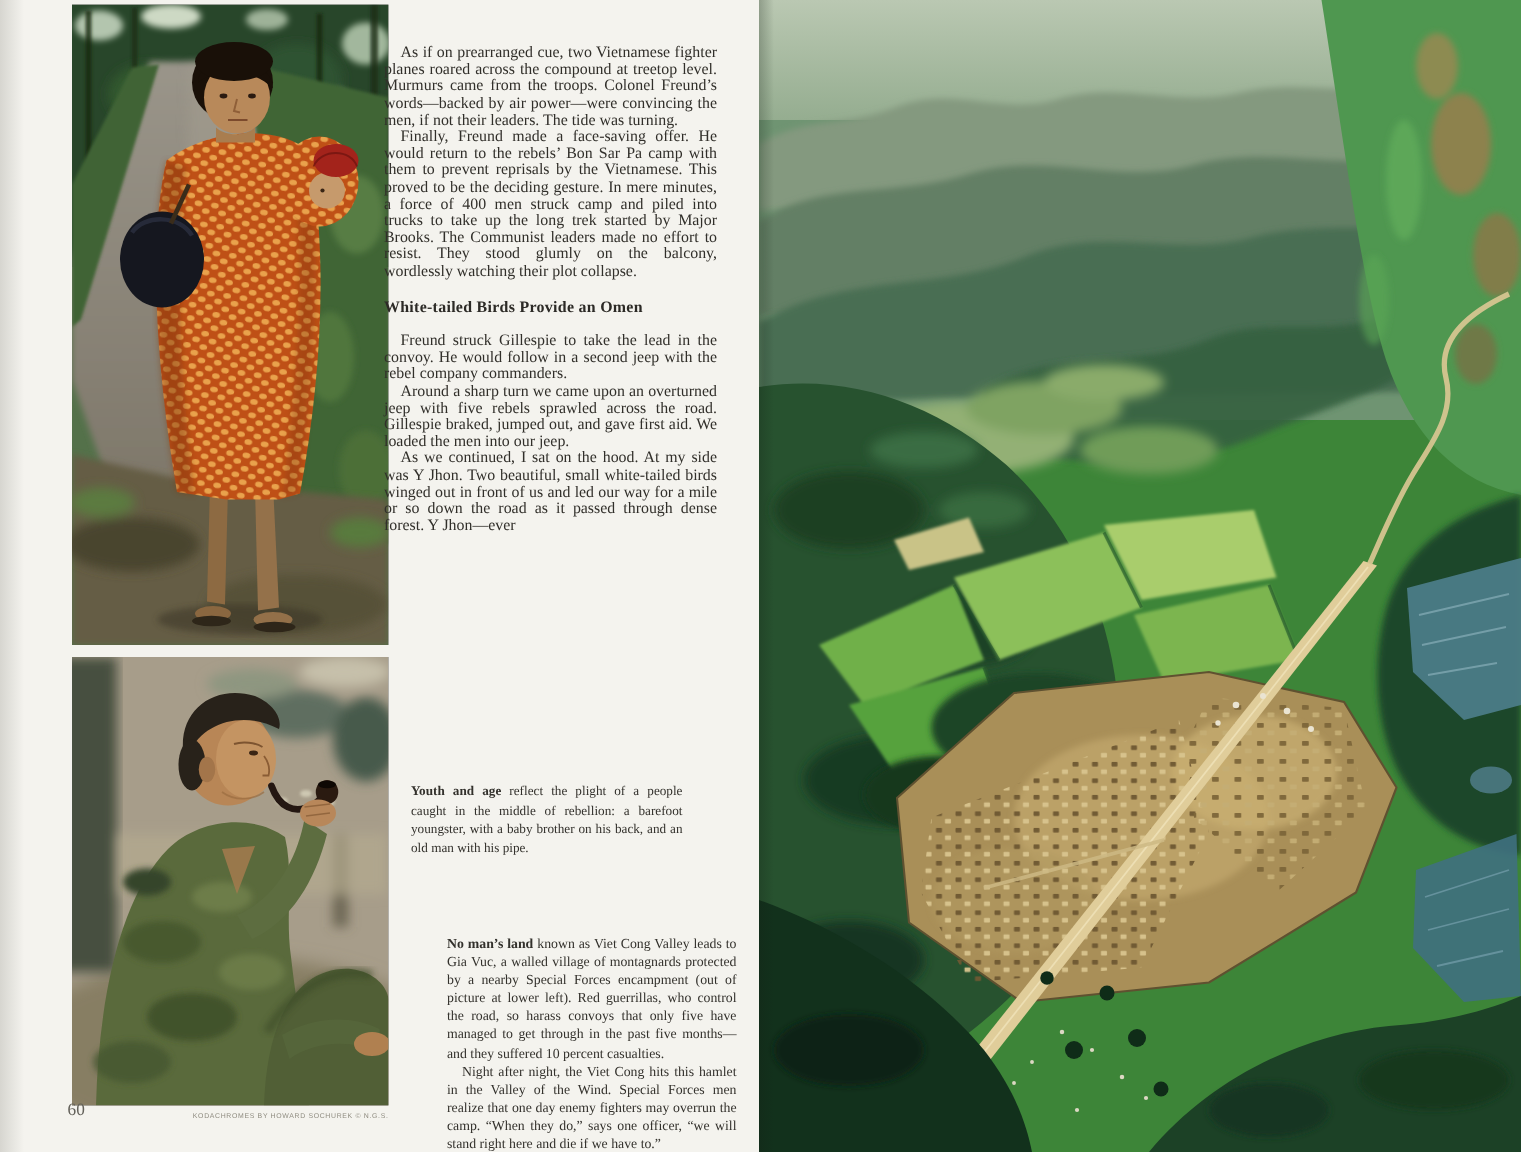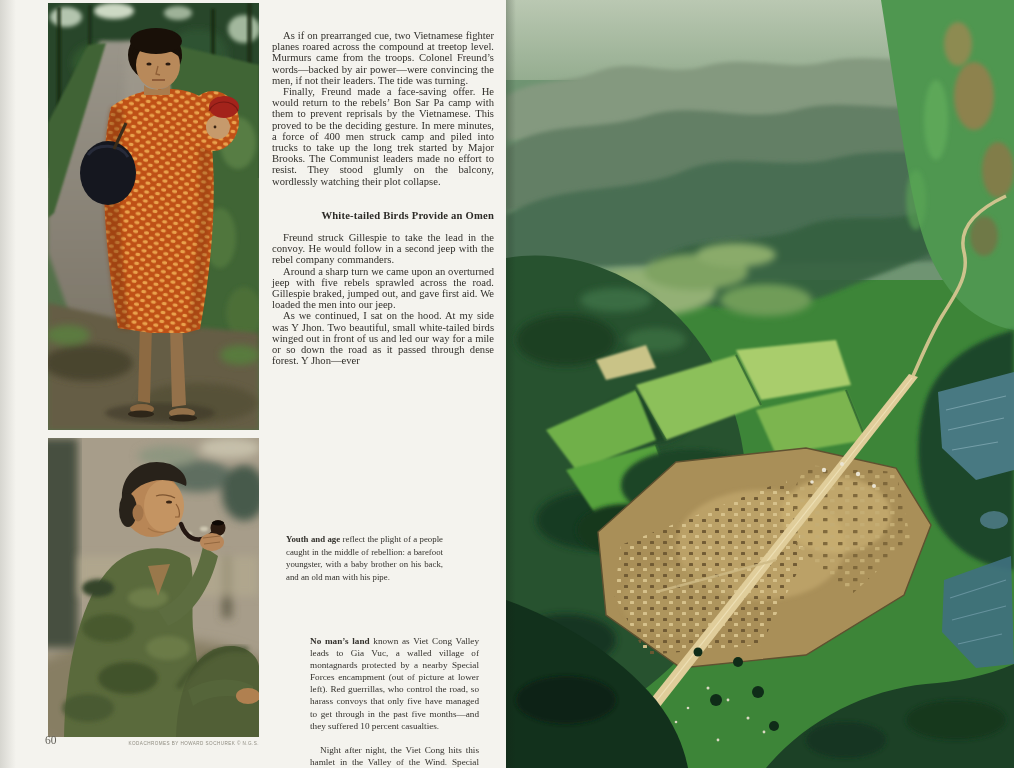--- a/index.html
+++ b/index.html
@@ -7,27 +7,27 @@
   .spread{position:relative;width:1014px;height:768px;background:#f4f3ee;overflow:hidden;}
   .spread::before{content:"";position:absolute;left:0;top:0;bottom:0;width:16px;
     background:linear-gradient(90deg,rgba(60,60,50,.16),rgba(60,60,50,0));z-index:9;pointer-events:none;}
   .photo{position:absolute;overflow:hidden;background:#777;}
   .photo svg{display:block;width:100%;height:100%;}
   .photo-top{left:48px;top:3px;width:211px;height:427px;}
   .photo-bottom{left:48px;top:438px;width:211px;height:299px;}
   .photo-right{left:506px;top:0;width:508px;height:768px;}
   .photo-right::before{content:"";position:absolute;left:0;top:0;bottom:0;width:10px;
     background:linear-gradient(90deg,rgba(20,30,20,.25),rgba(20,30,20,0));z-index:2;pointer-events:none;}
-  .text-column{position:absolute;left:272px;top:30px;width:222px;color:#312f2a;
+  .text-column{position:absolute;left:256px;top:30px;width:222px;color:#312f2a;
     font-size:10.6px;line-height:11.2px;text-align:justify;}
   .text-column p{margin:0;text-indent:11px;}
-  .section-heading{font-size:10.6px;line-height:11.2px;text-align:right;margin:23px 0 11px 0;
+  .section-heading{font-size:10.6px;line-height:11.2px;text-align:left;margin:13px 0 11px 0;
     font-weight:bold;color:#2c2a26;letter-spacing:.2px;}
   .caption{position:absolute;color:#33312c;text-align:justify;}
-  .caption p{margin:12px;}
+  .caption p{margin:0;}
   .caption .lead{font-weight:bold;}
   .caption-youth{left:274px;top:521px;width:181px;font-size:8.8px;line-height:12.6px;}
   .caption-nml{left:298px;top:623px;width:193px;font-size:9.2px;line-height:12.1px;}
   .caption-nml p+p{text-indent:10px;}
   .page-number{position:absolute;left:45px;top:734px;font-size:11.5px;color:#63615a;text-align:right;}
   .credit{position:absolute;left:48px;top:741px;width:211px;text-align:right;
     font-family:"Liberation Sans",sans-serif;font-size:4.6px;letter-spacing:.45px;color:#8f8c80;}
 </style>
 </head>
 <body>

